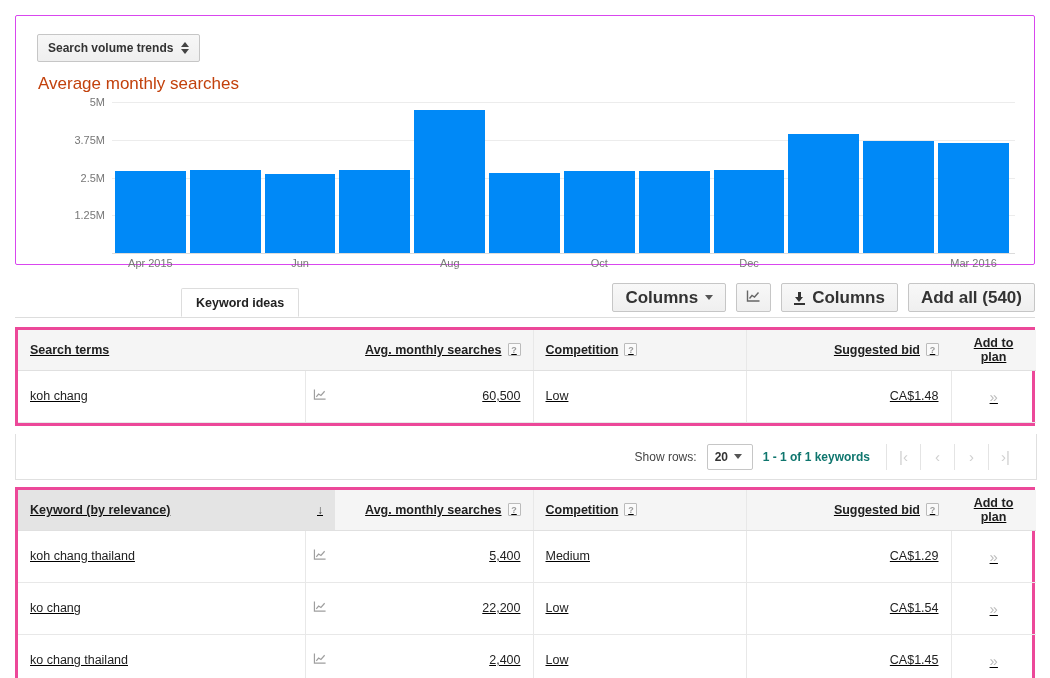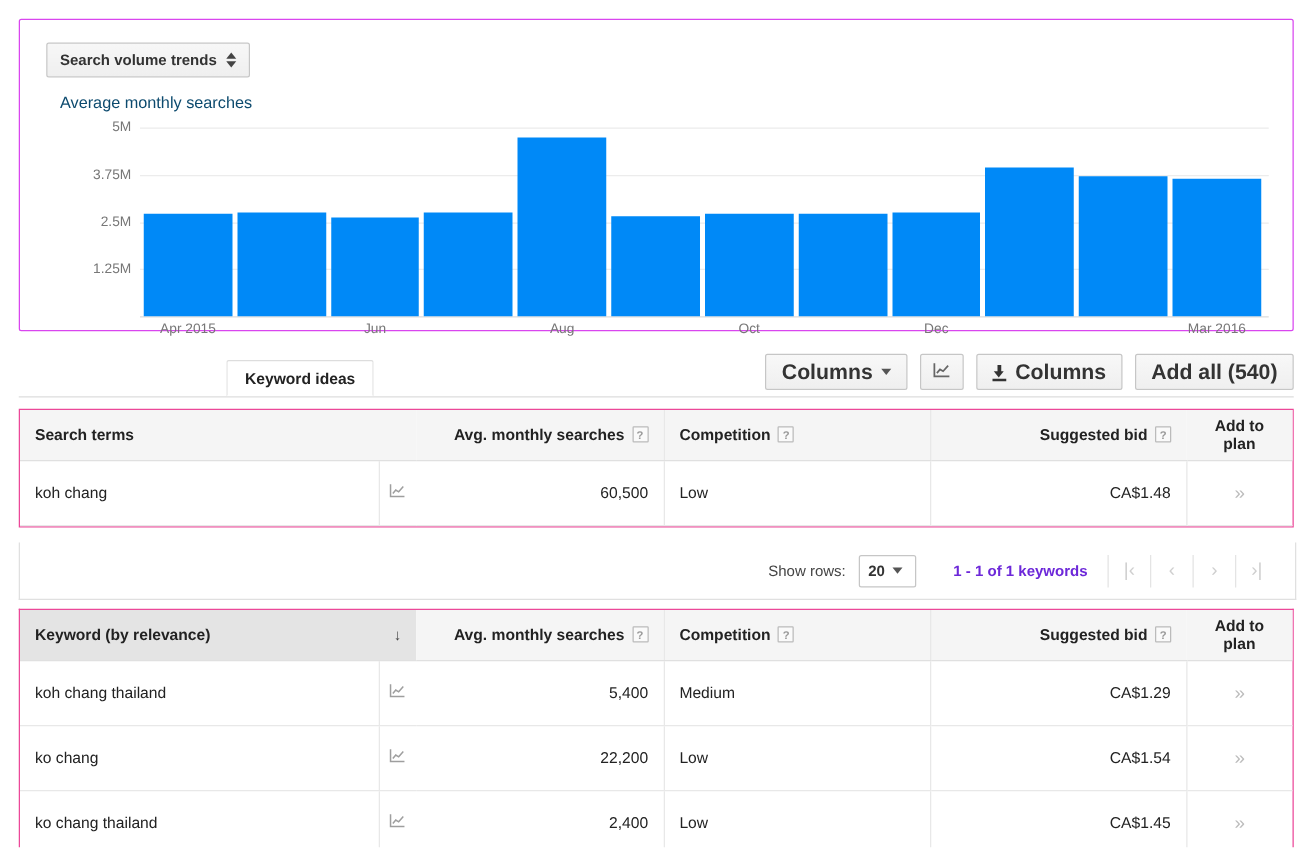--- a/index.html
+++ b/index.html
@@ -24,22 +24,22 @@
     background: linear-gradient(#f7f7f7,#efefef);
     border: 1px solid #c6c6c6; border-radius: 2px;
     font-size: 12px; font-weight: bold; color: #333; cursor: pointer;
   }
   .spin-arrows { display:inline-flex; flex-direction:column; align-items:center; line-height:0; }
   .spin-arrows i { display:block; width:0; height:0; border-left:4px solid transparent; border-right:4px solid transparent; }
   .spin-arrows i.up { border-bottom:5px solid #444; margin-bottom:2px; }
   .spin-arrows i.dn { border-top:5px solid #444; }
 
   .chart-title {
-    position: absolute; left: 32px; top: 58px;
-    font-size: 13px; color: #0c4a6e;
+    position: absolute; left: 22px; top: 58px;
+    font-size: 17px; color: #c2410c;
   }
 
   .plot {
     position: absolute; left: 21px; top: 86px; width: 978px; height: 155px;
   }
   .grid-line {
     position: absolute; left: 75px; right: 0; height: 1px; background: #ececec;
   }
   .axis-base {
     position: absolute; left: 75px; right: 0; height: 1px; background: #dcdcdc; top: 151px;
@@ -80,21 +80,21 @@
     font-size: 17px; font-weight: bold; color: #333; cursor: pointer; white-space: nowrap;
   }
   .btn.icon-only { padding: 0 9px; }
   .caret { width:0; height:0; border-left:4px solid transparent; border-right:4px solid transparent; border-top:5px solid #555; }
   .dl-arrow { display:inline-block; width: 11px; height: 12px; position: relative; }
   .dl-arrow::before { content:""; position:absolute; left:4px; top:0; width:3px; height:6px; background:#333; }
   .dl-arrow::after { content:""; position:absolute; left:1px; top:5px; width:0; height:0; border-left:4.5px solid transparent; border-right:4.5px solid transparent; border-top:5px solid #333; }
   .dl-base { position:absolute; left:0; bottom:-1px; width:11px; height:2px; background:#333; }
 
   
-  .card { position: absolute; left: 15px; width: 1020px; background: #fff; border: 1px solid #ec4899; }
+  .card { position: absolute; left: 15px; width: 1020px; background: #fff; border: 3px solid #ec4899; text-decoration: underline; }
   .card.t1 { top: 327px; }
   .card.t2 { top: 487px; border-bottom: none; }
   table { width: 100%; border-collapse: collapse; table-layout: fixed; }
   th, td { font-size: 12.5px; color: #222; padding: 0; }
   thead th {
     height: 40px; background: #f5f5f5; font-weight: bold; vertical-align: middle;
     border-bottom: 1px solid #e0e0e0;
   }
   thead th.sorted { background: #e4e4e4; }
   .th-inner { display: flex; align-items: center; height: 100%; padding: 0 12px; gap: 6px; }
@@ -128,21 +128,21 @@
     background: #fff; border: 1px solid #e0e0e0; border-top: none;
     display: flex; align-items: center; justify-content: flex-end; padding-right: 14px; gap: 10px;
   }
   .pager-label { font-size: 12px; color: #444; }
   .rows-select {
     height: 26px; min-width: 46px; padding: 0 7px;
     display: inline-flex; align-items: center; gap: 6px;
     background: #fff; border: 1px solid #c6c6c6; border-radius: 2px;
     font-size: 12px; font-weight: bold; color: #333; cursor: pointer;
   }
-  .pager-count { font-size: 12px; font-weight: bold; color: #6d28d9; margin-left: 20px; }
+  .pager-count { font-size: 12px; font-weight: bold; color: #0f766e; margin-left: 0; }
   .nav-group { display: flex; align-items: center; margin-left: 6px; }
   .nav-btn {
     width: 34px; height: 26px; display: inline-flex; align-items: center; justify-content: center;
     font-size: 15px; color: #cfcfcf; border-left: 1px solid #e4e4e4; cursor: pointer; user-select: none;
   }
 </style>
 </head>
 <body>
 
 <div class="page">

